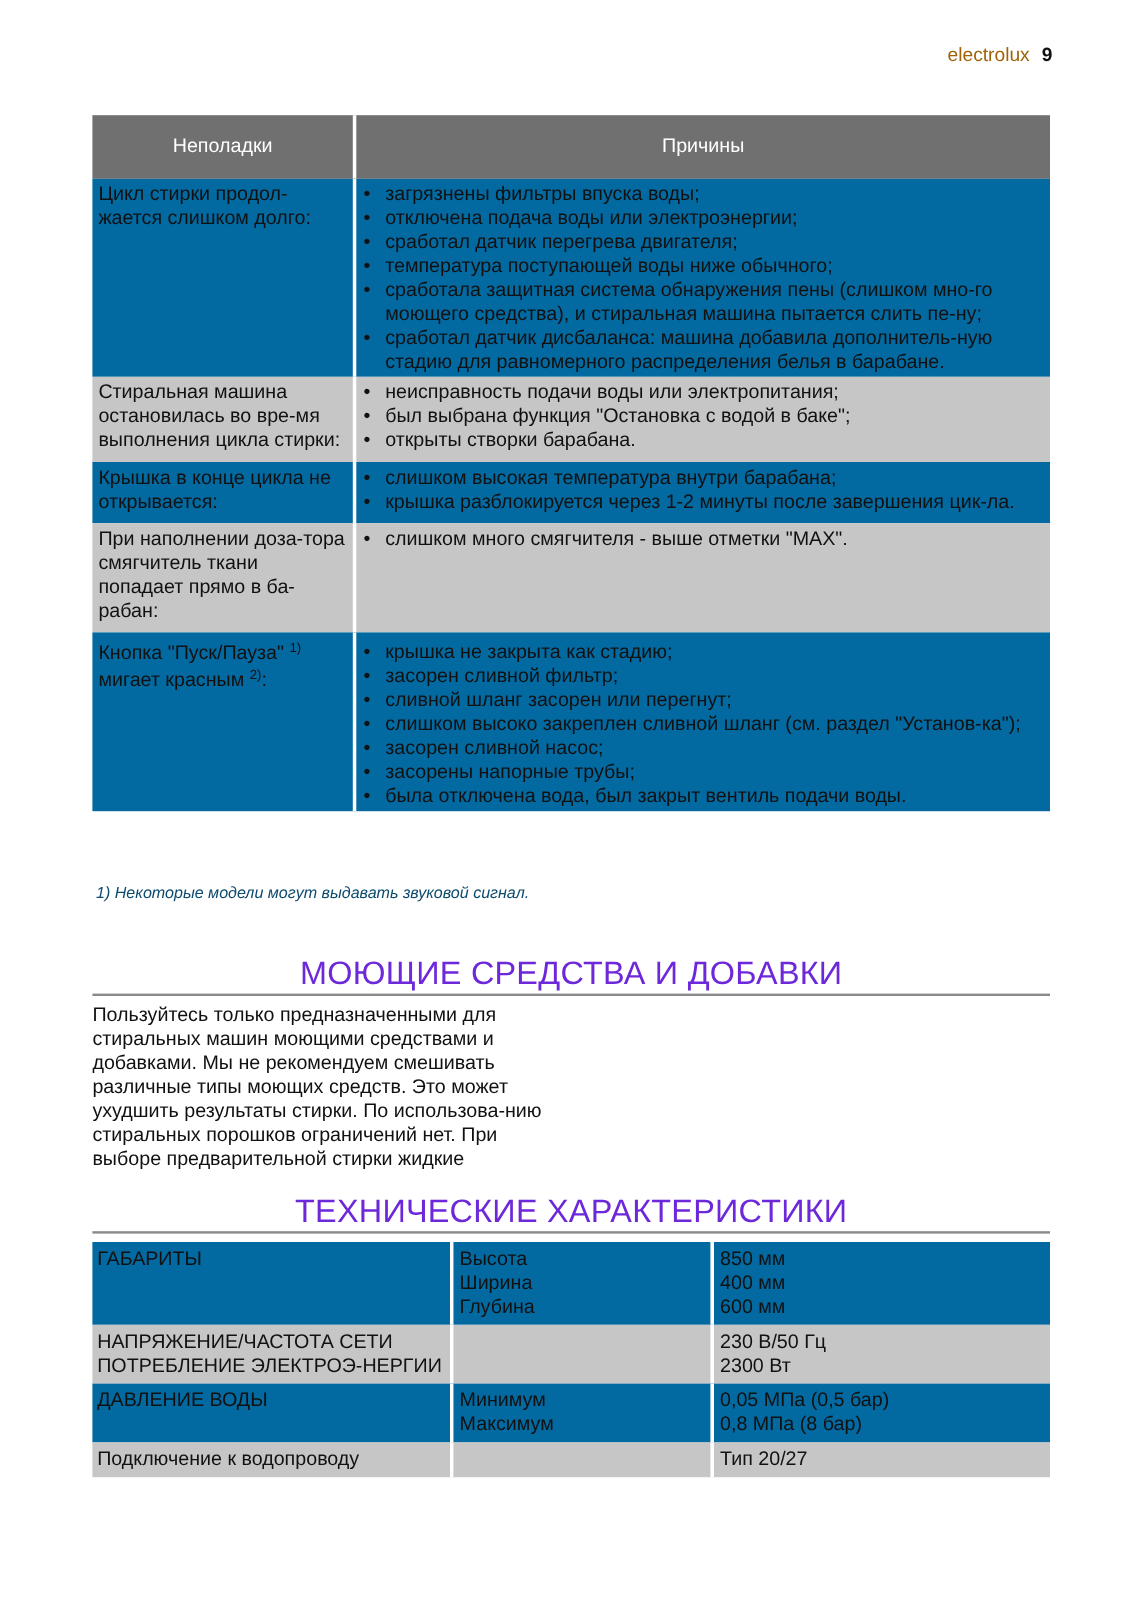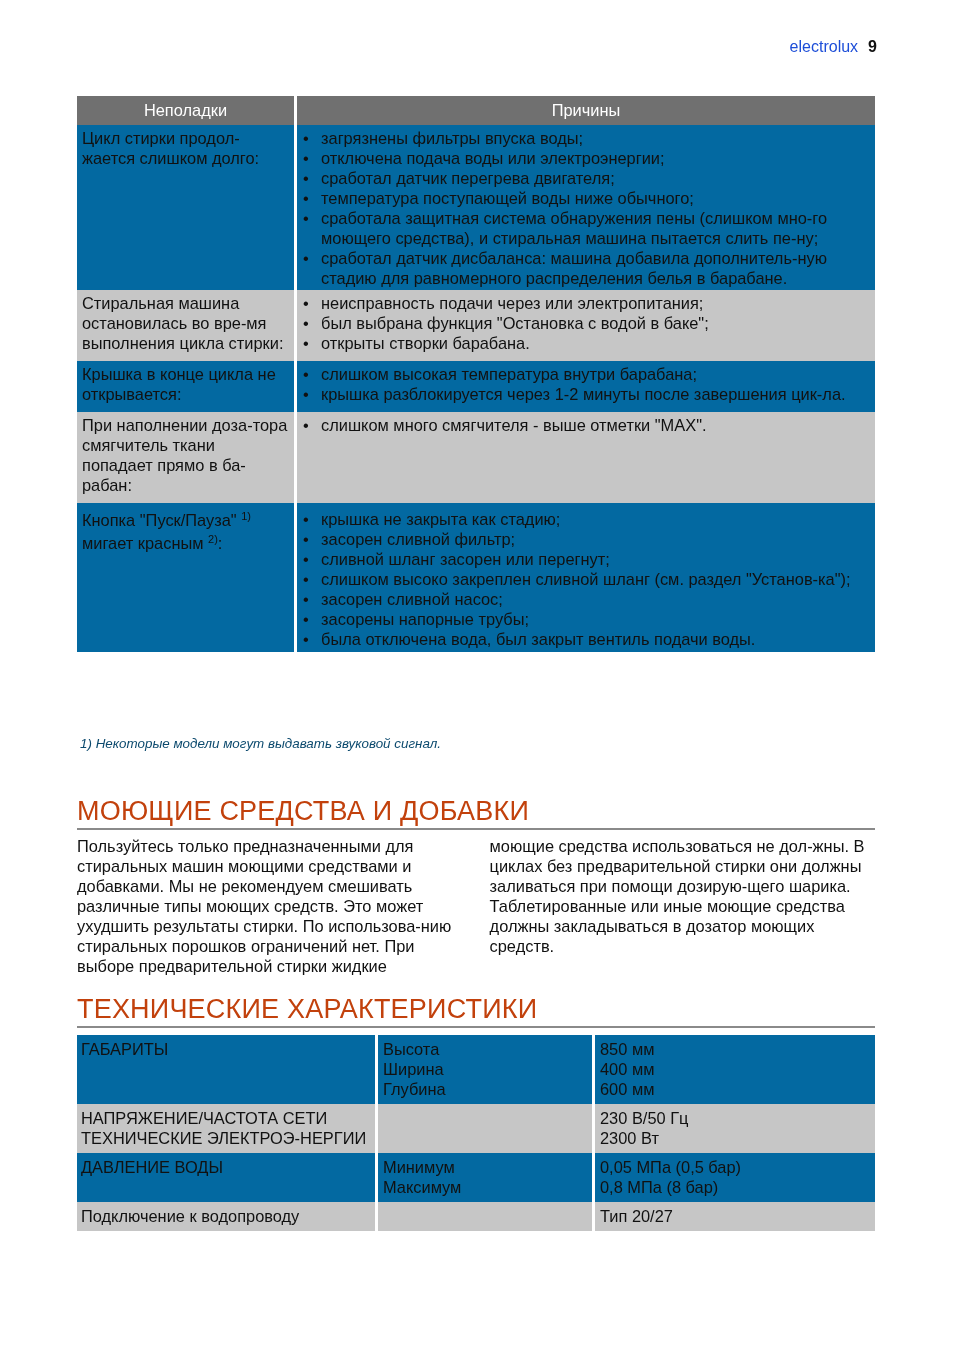--- a/index.html
+++ b/index.html
@@ -1,37 +1,37 @@
 <!DOCTYPE html>
 <html><head>
 <meta charset="utf-8">
 <style>
   html, body { margin: 0; padding: 0; background: #ffffff; }
   body { width: 954px; height: 1352px; position: relative; font-family: "Liberation Sans", sans-serif; color: #111; overflow: hidden; }
   .page-header { position: absolute; top: 38px; right: 77px; font-size: 16px; display: flex; gap: 10px; align-items: baseline; }
-  .page-header .brand { color: #1d4ed8; }
+  .page-header .brand { color: #a16207; }
   .page-header .num { font-weight: bold; color: #111; }
 
   .tbl { position: absolute; left: 77px; width: 798px; border-collapse: separate; border-spacing: 0; font-size: 16.4px; line-height: 20px; }
-  .tbl td, .tbl th { vertical-align: top; padding: 0; }
+  .tbl td, .tbl th { vertical-align: top; padding: 12px; }
   .trouble { top: 96px; }
   .trouble th { background: #707070; color: #fff; font-weight: normal; height: 29px; line-height: 29px; text-align: center; font-size: 16.4px; }
   .trouble th.c1 { border-right: 3px solid #fff; }
   .trouble td.c1 { width: 208px; padding: 3px 4px 3px 5px; border-right: 3px solid #fff; }
   .trouble td.c2 { padding: 3px 6px 2px 4px; }
   .row-light td { background: #0369a1; }
   .row-dark td { background: #c6c6c6; }
   .tbl ul { list-style: none; margin: 0; padding: 0; }
   .tbl li { position: relative; padding-left: 20px; }
   .tbl li .bullet { position: absolute; left: 2px; top: 0; }
   sup { font-size: 11px; line-height: 0; vertical-align: 6px; }
 
   .footnotes { position: absolute; left: 80px; top: 735px; font-size: 13.4px; font-style: italic; line-height: 18px; color: #0c4a6e; }
 
-  .section-title { position: absolute; left: 77px; width: 798px; font-size: 27px; letter-spacing: 0.2px; color: #c2410c; border-bottom: 2px solid #8a8a8a; padding-bottom: 1px; line-height: 32px; }
+  .section-title { position: absolute; left: 77px; width: 798px; font-size: 27px; letter-spacing: 0.2px; color: #6d28d9; border-bottom: 2px solid #8a8a8a; padding-bottom: 1px; line-height: 32px; text-align: center; }
   .st1 { top: 795px; }
   .st2 { top: 993px; }
 
   .two-col { position: absolute; left: 77px; top: 836px; width: 798px; display: flex; gap: 37px; font-size: 16.4px; line-height: 20px; }
   .two-col p { margin: 0; width: 380px; }
   .two-col p.right { width: 390px; }
 
   .specs { top: 1035px; font-size: 16.4px; line-height: 20px; }
   .specs td { padding: 4px 4px 5px 4px; }
   .specs td.s1 { width: 290px; border-right: 3px solid #fff; }
@@ -65,21 +65,21 @@
           <li><span class="bullet">•</span><span>температура поступающей воды ниже обычного;</span></li>
           <li><span class="bullet">•</span><span>сработала защитная система обнаружения пены (слишком мно-го моющего средства), и стиральная машина пытается слить пе-ну;</span></li>
           <li><span class="bullet">•</span><span>сработал датчик дисбаланса: машина добавила дополнитель-ную стадию для равномерного распределения белья в барабане.</span></li>
         </ul>
       </td>
     </tr>
     <tr class="row-dark">
       <td class="c1" style="padding-bottom:8px">Стиральная машина остановилась во вре-мя выполнения цикла стирки:</td>
       <td class="c2">
         <ul>
-          <li><span class="bullet">•</span><span>неисправность подачи через или электропитания;</span></li>
+          <li><span class="bullet">•</span><span>неисправность подачи воды или электропитания;</span></li>
           <li><span class="bullet">•</span><span>был выбрана функция "Остановка с водой в баке";</span></li>
           <li><span class="bullet">•</span><span>открыты створки барабана.</span></li>
         </ul>
       </td>
     </tr>
     <tr class="row-light">
       <td class="c1" style="padding-bottom:8px">Крышка в конце цикла не открывается:</td>
       <td class="c2" style="padding-bottom:8px">
         <ul>
           <li><span class="bullet">•</span><span>слишком высокая температура внутри барабана;</span></li>
@@ -116,42 +116,41 @@
 </table>
 
 <div class="footnotes">
   <div>1) Некоторые модели могут выдавать звуковой сигнал.</div>
 </div>
 
 <div class="section-title st1">МОЮЩИЕ СРЕДСТВА И ДОБАВКИ</div>
 
 <div class="two-col">
   <p>Пользуйтесь только предназначенными для стиральных машин моющими средствами и добавками. Мы не рекомендуем смешивать различные типы моющих средств. Это может ухудшить результаты стирки. По использова-нию стиральных порошков ограничений нет. При выборе предварительной стирки жидкие</p>
-  <p class="right">моющие средства использоваться не дол-жны. В циклах без предварительной стирки они должны заливаться при помощи дозирую-щего шарика. Таблетированные или иные моющие средства должны закладываться в дозатор моющих средств.</p>
 </div>
 
 <div class="section-title st2">ТЕХНИЧЕСКИЕ ХАРАКТЕРИСТИКИ</div>
 
 <table class="tbl specs">
   <tbody>
     <tr class="row-light">
       <td class="s1">ГАБАРИТЫ</td>
       <td class="s2">
         <div>Высота</div>
         <div>Ширина</div>
         <div>Глубина</div>
       </td>
       <td class="s3">
         <div>850 мм</div>
         <div>400 мм</div>
         <div>600 мм</div>
       </td>
     </tr>
     <tr class="row-dark">
-      <td class="s1">НАПРЯЖЕНИЕ/ЧАСТОТА СЕТИ ТЕХНИЧЕСКИЕ ЭЛЕКТРОЭ-НЕРГИИ</td>
+      <td class="s1">НАПРЯЖЕНИЕ/ЧАСТОТА СЕТИ ПОТРЕБЛЕНИЕ ЭЛЕКТРОЭ-НЕРГИИ</td>
       <td class="s2"></td>
       <td class="s3">
         <div>230 В/50 Гц</div>
         <div>2300 Вт</div>
       </td>
     </tr>
     <tr class="row-light">
       <td class="s1">ДАВЛЕНИЕ ВОДЫ</td>
       <td class="s2">
         <div>Минимум</div>

